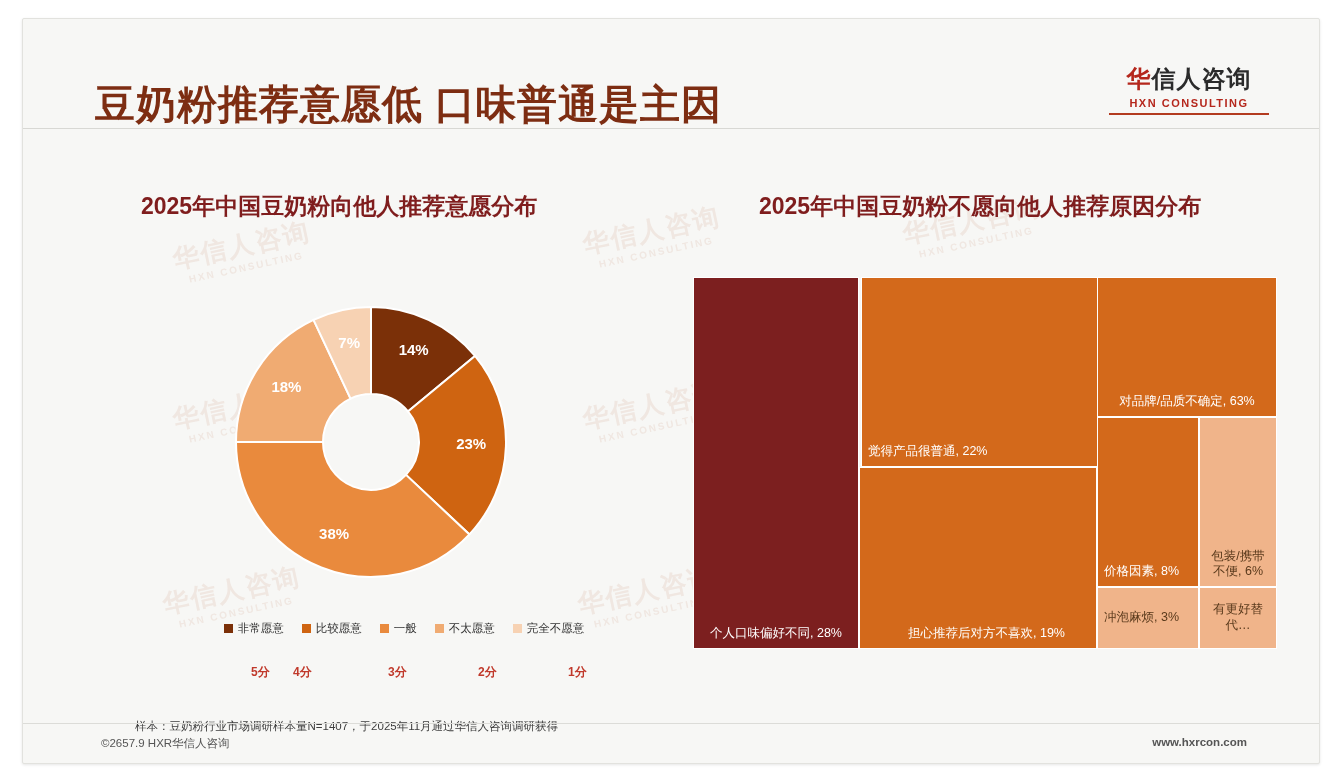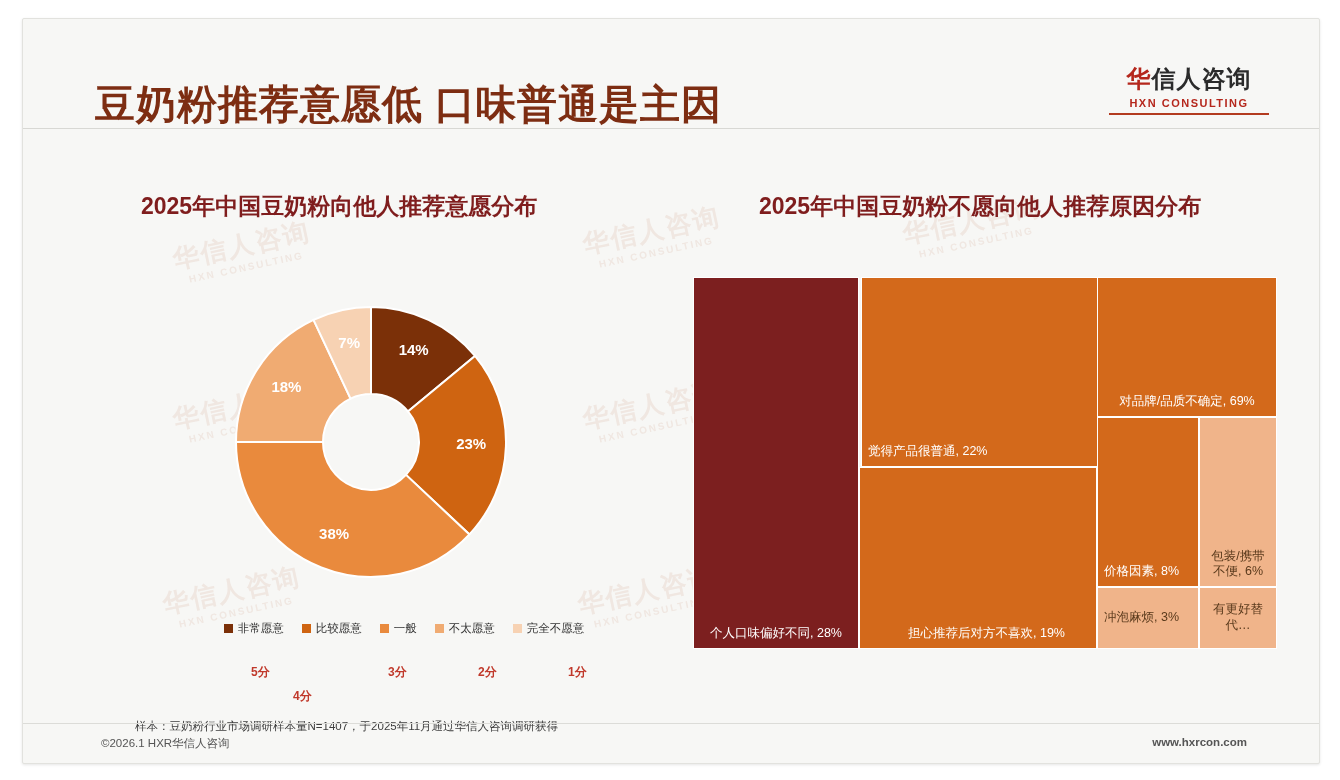--- a/index.html
+++ b/index.html
@@ -299,54 +299,54 @@
           <span class="legend-swatch" style="background: rgb(240, 171, 114);"></span>
           <span>不太愿意</span>
         </div>
         <div class="legend-item">
           <span class="legend-swatch" style="background: rgb(247, 210, 179);"></span>
           <span>完全不愿意</span>
         </div>
       </div>
     <div class="score-row" id="score-row">
         <div class="score" style="left: 30px; margin-left: 48px;">5分</div>
-        <div class="score" style="left: 120px; margin-top: 24px;">4分</div>
+        <div class="score" style="left: 120px;">4分</div>
         <div class="score" style="left: 215px;">3分</div>
         <div class="score" style="left: 305px;">2分</div>
         <div class="score" style="left: 395px;">1分</div>
       </div>
 
     <div class="treemap" id="treemap">
         <div class="tm-cell" style="left: 0px; top: 0px; width: 166px; height: 372px; background: rgb(124, 31, 31);">
           <div class="tm-label" style="bottom: 6px;">个人口味偏好不同, 28%</div>
         </div>
         <div class="tm-cell" style="left: 168px; top: 0px; width: 238px; height: 190px; background: rgb(211, 105, 27);">
           <div class="tm-label left" style="bottom: 6px;">觉得产品很普通, 22%</div>
         </div>
         <div class="tm-cell" style="left: 166px; top: 190px; width: 238px; height: 182px; background: rgb(211, 105, 27);">
           <div class="tm-label left" style="bottom: 6px; padding-left: 48px;">担心推荐后对方不喜欢, 19%</div>
         </div>
         <div class="tm-cell" style="left: 404px; top: 0px; width: 180px; height: 140px; background: rgb(211, 105, 27);">
-          <div class="tm-label" style="bottom: 6px;">对品牌/品质不确定, 69%</div>
+          <div class="tm-label" style="bottom: 6px;">对品牌/品质不确定, 63%</div>
         </div>
         <div class="tm-cell" style="left: 404px; top: 140px; width: 102px; height: 170px; background: rgb(211, 105, 27);">
           <div class="tm-label left" style="bottom: 6px;">价格因素, 8%</div>
         </div>
         <div class="tm-cell" style="left: 506px; top: 140px; width: 78px; height: 170px; background: rgb(240, 180, 138);">
           <div class="tm-label dark" style="bottom: 6px;">包装/携带不便, 6%</div>
         </div>
         <div class="tm-cell" style="left: 404px; top: 310px; width: 102px; height: 62px; background: rgb(240, 180, 138);">
           <div class="tm-label left dark" style="top: 50%; transform: translateY(-50%);">冲泡麻烦, 3%</div>
         </div>
         <div class="tm-cell" style="left: 506px; top: 310px; width: 78px; height: 62px; background: rgb(240, 180, 138);">
           <div class="tm-label dark" style="top: 50%; transform: translateY(-50%);">有更好替代…</div>
         </div>
       </div>
 
     <div class="footnote">样本：豆奶粉行业市场调研样本量N=1407，于2025年11月通过华信人咨询调研获得</div>
 
     <div class="footer">
-      <div class="footer-left">©2026.1 HXR华信人咨询</div>
+      <div class="footer-left">©2657.9 HXR华信人咨询</div>
       <div class="footer-right">www.hxrcon.com</div>
     </div>
 
   </div>
 </div>
 
 </body></html>

